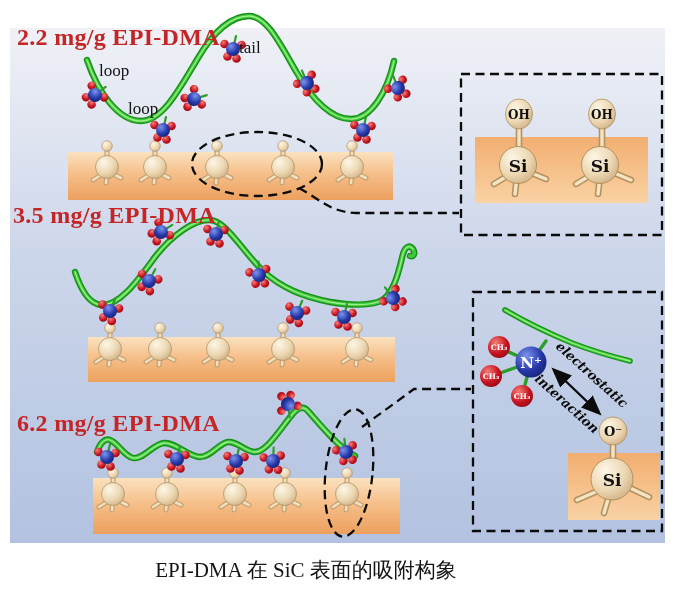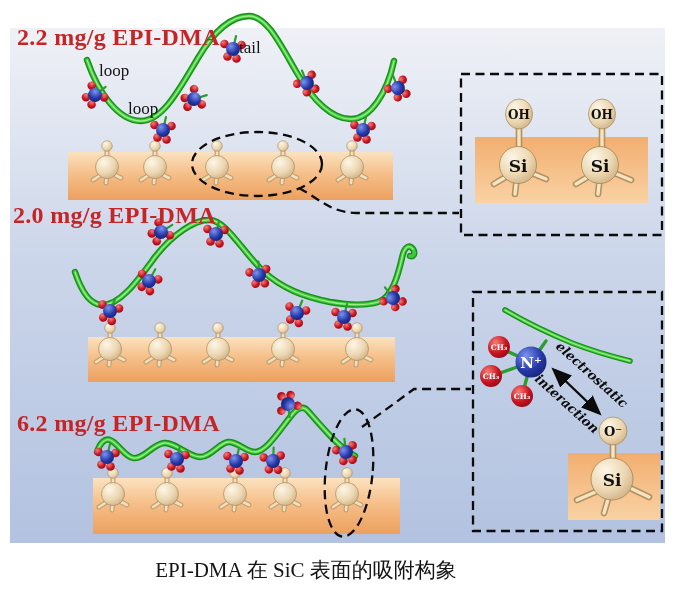--- a/index.html
+++ b/index.html
@@ -249,21 +249,21 @@
       <text class="tN" x="531" y="368">N⁺</text>
     </g>
 
     <line x1="554" y1="370" x2="599" y2="413" stroke="#0b0b0b" stroke-width="2.4" marker-start="url(#ah)" marker-end="url(#ah)"></line>
     <text class="tArrow" transform="translate(589,378) rotate(42)">electrostatic</text>
     <text class="tArrow" transform="translate(564,407) rotate(42)">interaction</text>
   </g>
 </svg>
 
   <div class="sec-title" style="left:17px;top:24px">2.2 mg/g EPI-DMA</div>
-  <div class="sec-title" style="left:13px;top:202px">2.0 mg/g EPI-DMA</div>
+  <div class="sec-title" style="left:13px;top:202px">3.5 mg/g EPI-DMA</div>
   <div class="sec-title" style="left:17px;top:410px">6.2 mg/g EPI-DMA</div>
 
   <div class="chain-lbl" style="left:99px;top:61px">loop</div>
   <div class="chain-lbl" style="left:128px;top:99px">loop</div>
   <div class="chain-lbl" style="left:239px;top:38px">tail</div>
 
   <div id="caption">EPI-DMA 在 SiC 表面的吸附构象</div>
 </div>
 
 </body></html>

